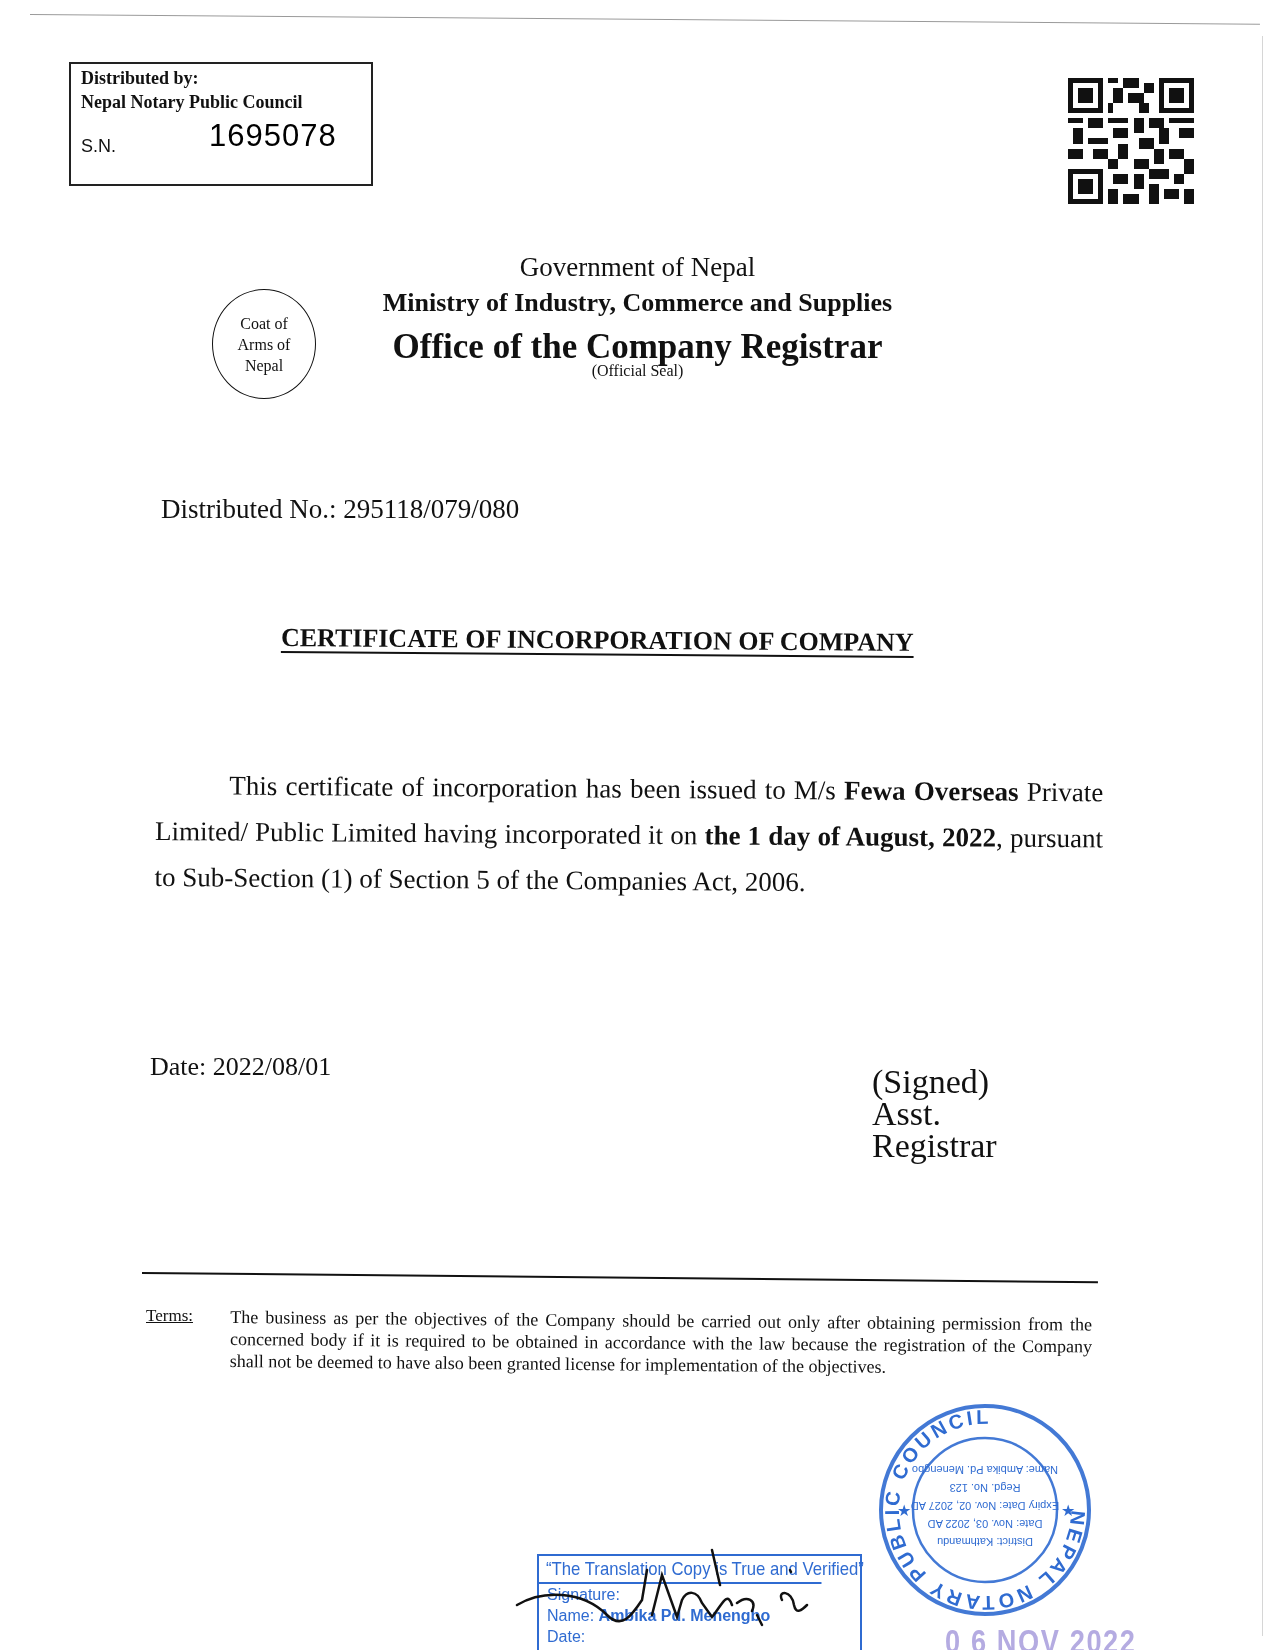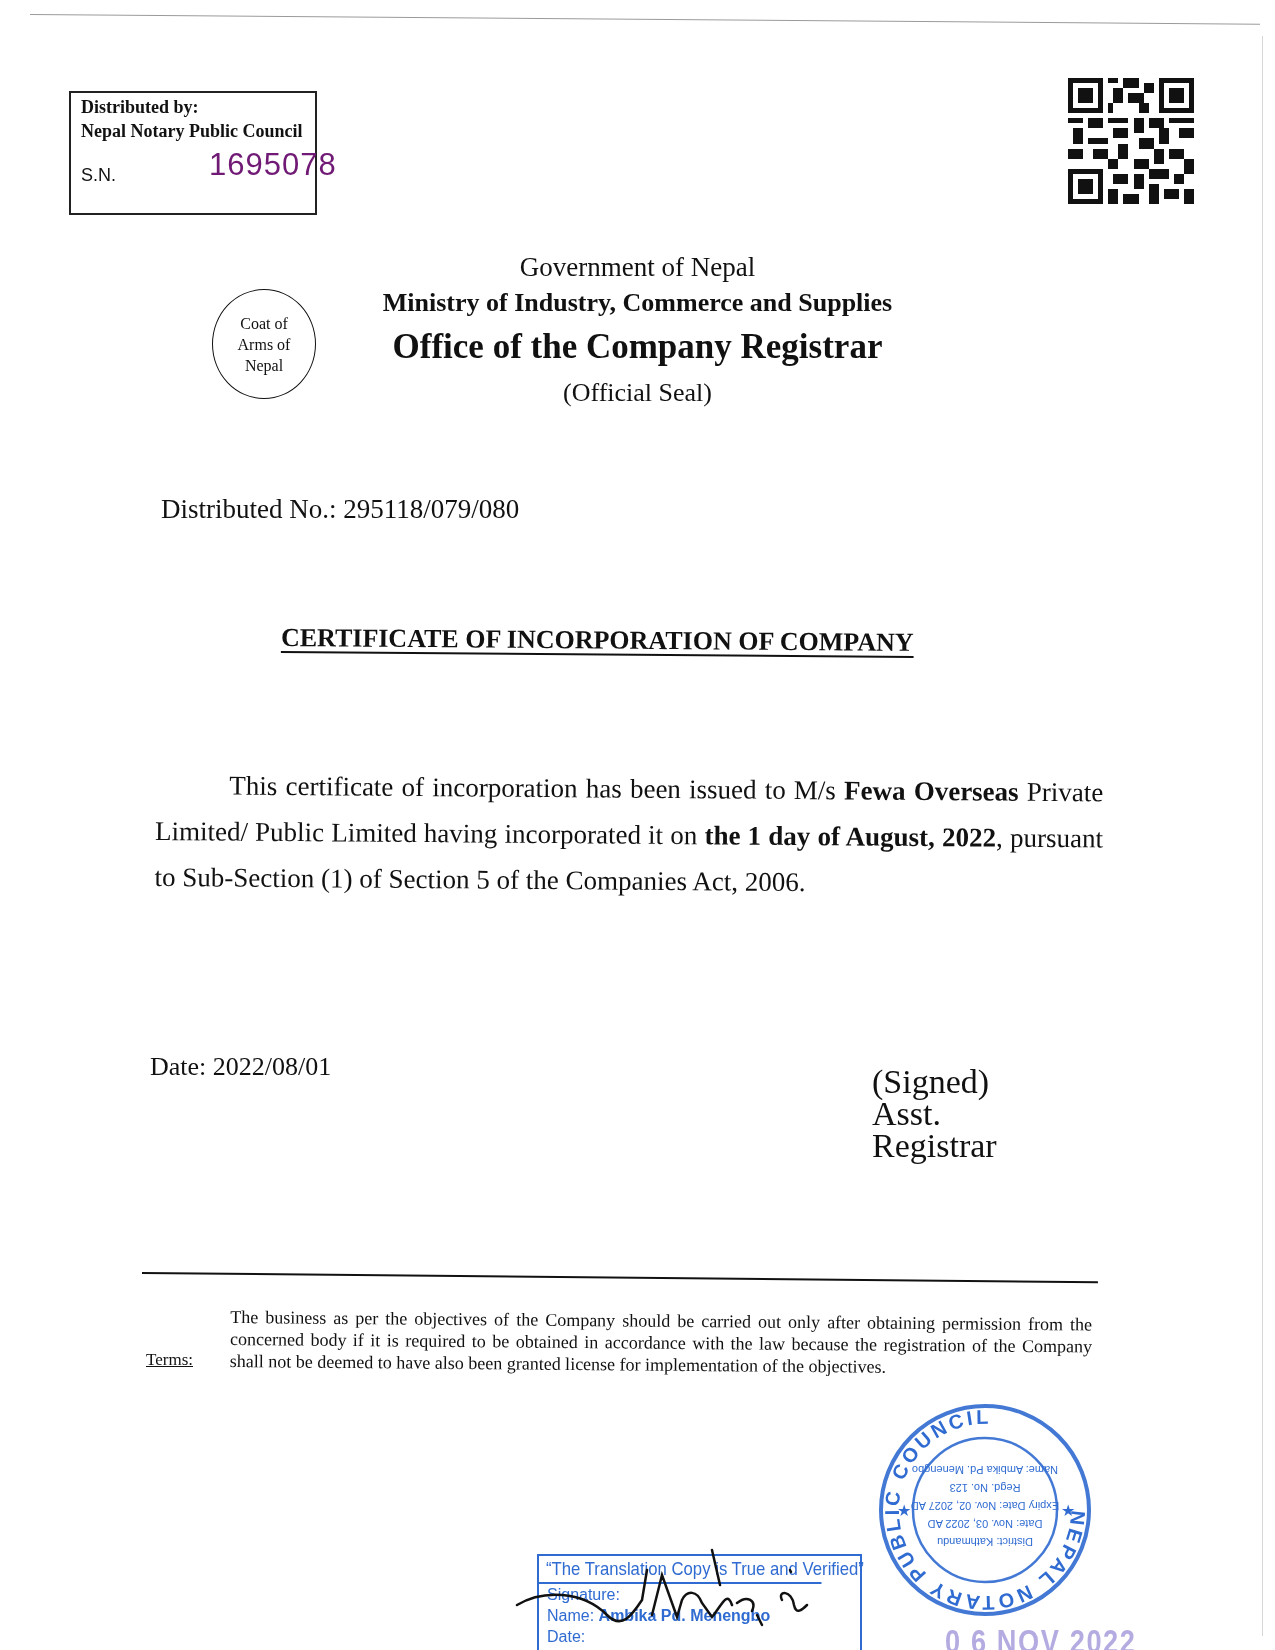--- a/index.html
+++ b/index.html
@@ -1,42 +1,42 @@
 <!DOCTYPE html>
 <html><head>
 <meta charset="utf-8">
 <style>
   html, body { margin:0; padding:0; }
   body { width:1275px; height:1650px; background:#ffffff; position:relative; overflow:hidden;
          font-family:"Liberation Serif", "DejaVu Serif", serif; color:#111; }
   .abs { position:absolute; }
   .topline { left:30px; top:14px; width:1230px; height:0; border-top:1.5px solid #9a9a9a; transform:rotate(0.45deg); transform-origin:left; }
   .rightedge { right:12px; top:36px; width:1px; height:1600px; background:#d6d6d6; }
-  .dist-box { left:69px; top:62px; width:248px; height:124px; border:2px solid #222; box-sizing:border-box;margin-top:29px; }
+  .dist-box { left:69px; top:62px; width:304px; height:124px; border:2px solid #222; box-sizing:border-box; }
   .dist-l1 { left:10px; top:4px; font-weight:bold; font-size:18px; }
   .dist-l2 { left:10px; top:28px; font-weight:bold; font-size:18px; }
   .sn-label { left:10px; top:72px; font-family:"Liberation Sans", sans-serif; font-size:18px; }
-  .sn-value { left:138px; top:54px; font-family:"Liberation Sans", sans-serif; font-size:31px; color:#701a75; letter-spacing:1px; }
+  .sn-value { left:138px; top:54px; font-family:"Liberation Sans", sans-serif; font-size:31px; color:#000000; letter-spacing:1px; }
   .qr { left:1068px; top:78px; width:126px; height:126px; }
   .coat { left:212px; top:289px; width:102px; height:108px; border:1.5px solid #111; border-radius:50%;
           display:flex; align-items:center; justify-content:center; text-align:center; font-size:16px; line-height:21px; }
   .hdr { left:0; width:1275px; text-align:center;font-family:Liberation Serif, serif; }
   .gov { top:252px; font-size:27px; left:100px; width:1075px; }
   .ministry { top:288px; font-size:26px; font-weight:bold; left:100px; width:1075px; }
   .office { top:327px; font-size:35px; font-weight:bold; left:100px; width:1075px; }
-  .seal { top:378px; font-size:26px; left:100px; width:1075px; }
+  .seal { top:362px; font-size:16px; left:100px; width:1075px; }
   .regno { left:161px; top:494px; font-size:27px; }
   .regno b { font-weight:normal; }
   .cert-title { left:281px; top:623px; font-size:26px; font-weight:bold; text-decoration:underline; text-decoration-thickness:2px; text-underline-offset:5px; transform:rotate(0.45deg); transform-origin:left; }
   .para { left:155px; top:762px; width:948px; font-size:27px; line-height:46px; text-align:justify; transform:rotate(0.45deg); transform-origin:left; }
   .para .indent { display:inline-block; width:74px; }
   .date { left:150px; top:1052px; font-size:26px; }
   .signed { left:872px; top:1066px; width:190px; font-size:34px; line-height:32px; }
   .rule { left:142px; top:1272px; width:956px; border-top:2.5px solid #111; transform:rotate(0.55deg); transform-origin:left; }
-  .terms-label { left:146px; top:1306px; font-size:17px; text-decoration:underline;margin-top:44px; }
+  .terms-label { left:146px; top:1306px; font-size:17px; text-decoration:underline; }
   .terms-text { left:230px; top:1306px; width:862px; font-size:18px; line-height:22px; text-align:justify; transform:rotate(0.5deg); transform-origin:left; }
   .stamp { left:875px; top:1400px; width:220px; height:220px; }
   .verify { left:537px; top:1554px; width:325px; height:100px; border:2.5px solid #2f6bd1; box-sizing:border-box;
             color:#2f6bd1; font-family:"Liberation Sans", sans-serif; }
   .verify .v-title { padding:2px 8px; font-size:19px; border-bottom:2px solid #2f6bd1; transform:scaleX(0.88); transform-origin:left; white-space:nowrap; }
   .verify .v-row { padding-left:8px; font-size:16px; line-height:21px; }
   .verify .v-row b { font-weight:bold; }
   .datestamp { left:945px; top:1622px; font-family:"Liberation Sans", sans-serif; font-size:34px; font-weight:bold; color:#9c8fd8; opacity:0.75; letter-spacing:2px; transform:scaleX(0.8); transform-origin:left; }
   .sig { left:512px; top:1545px; width:310px; height:100px; }
 </style>

